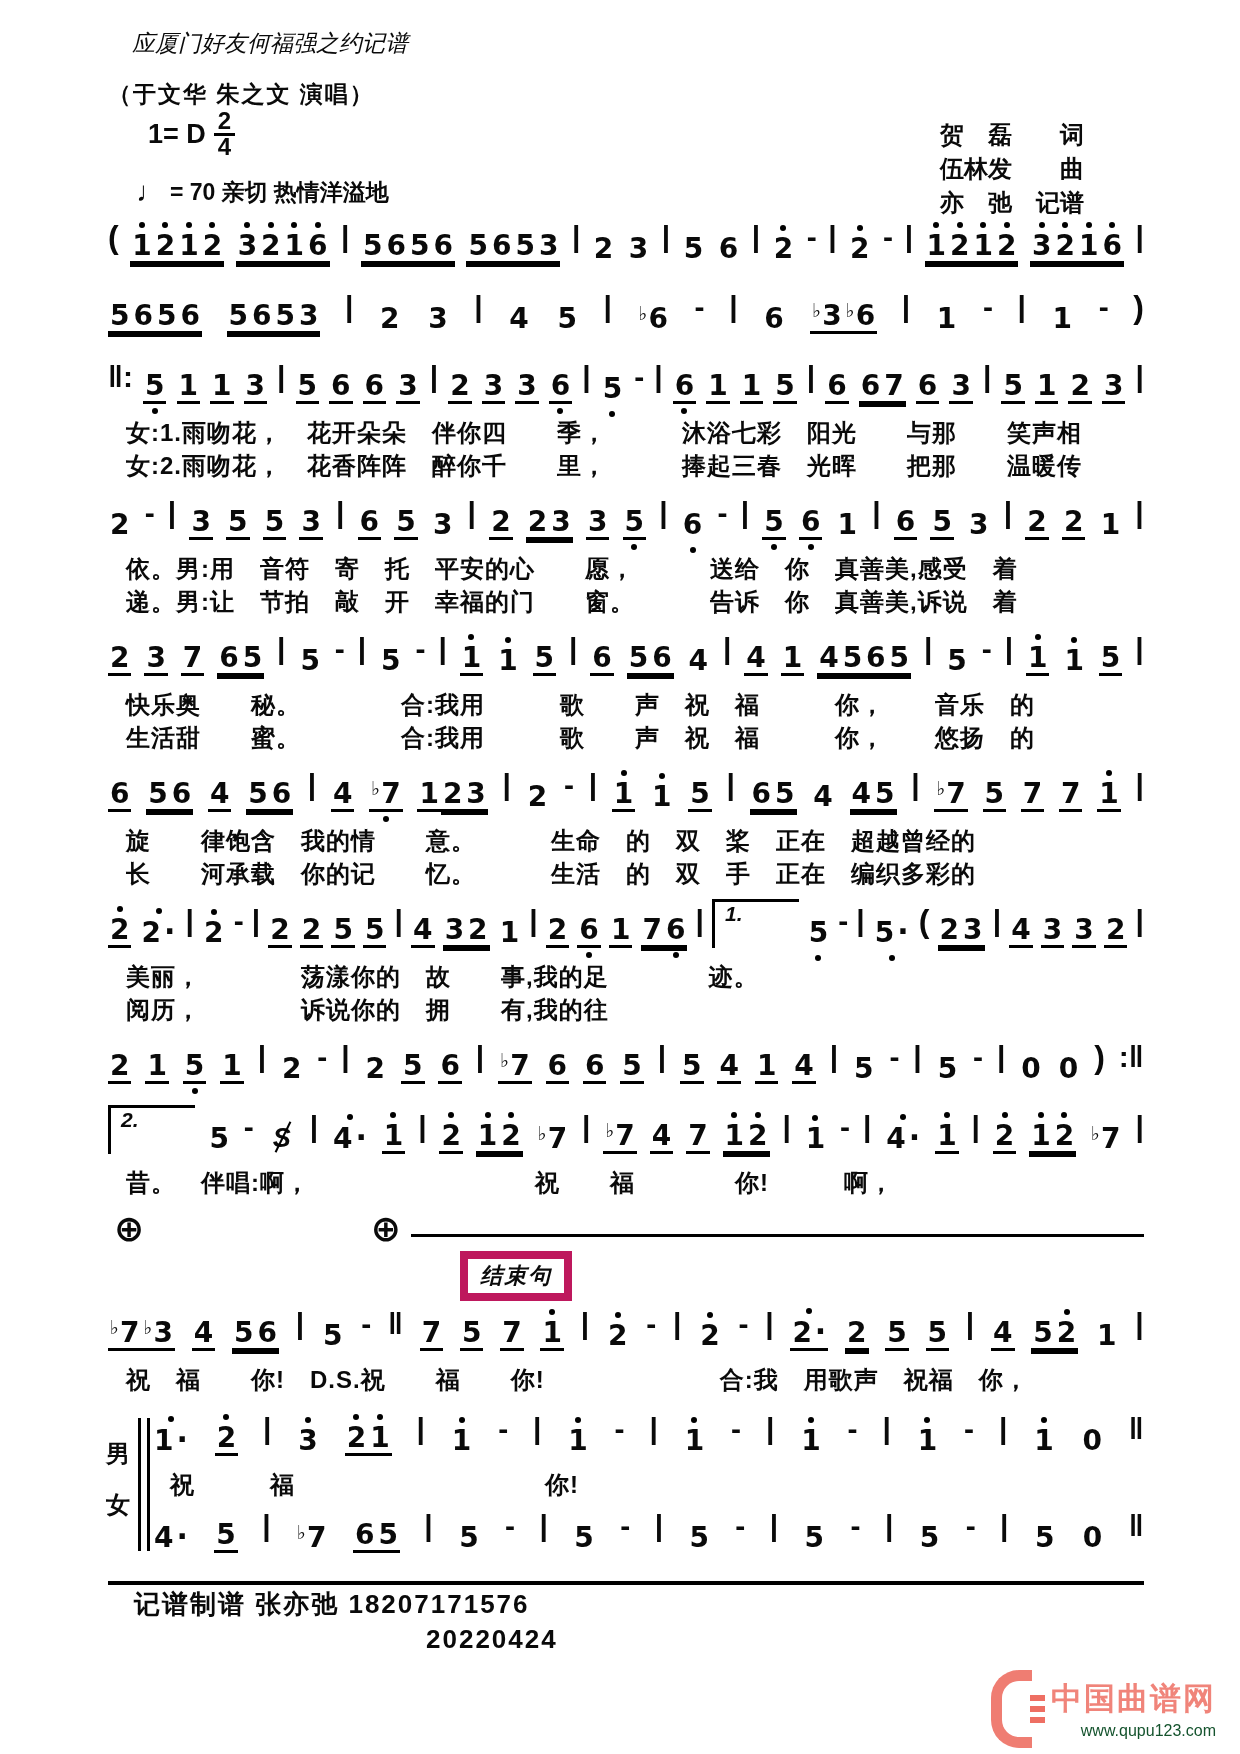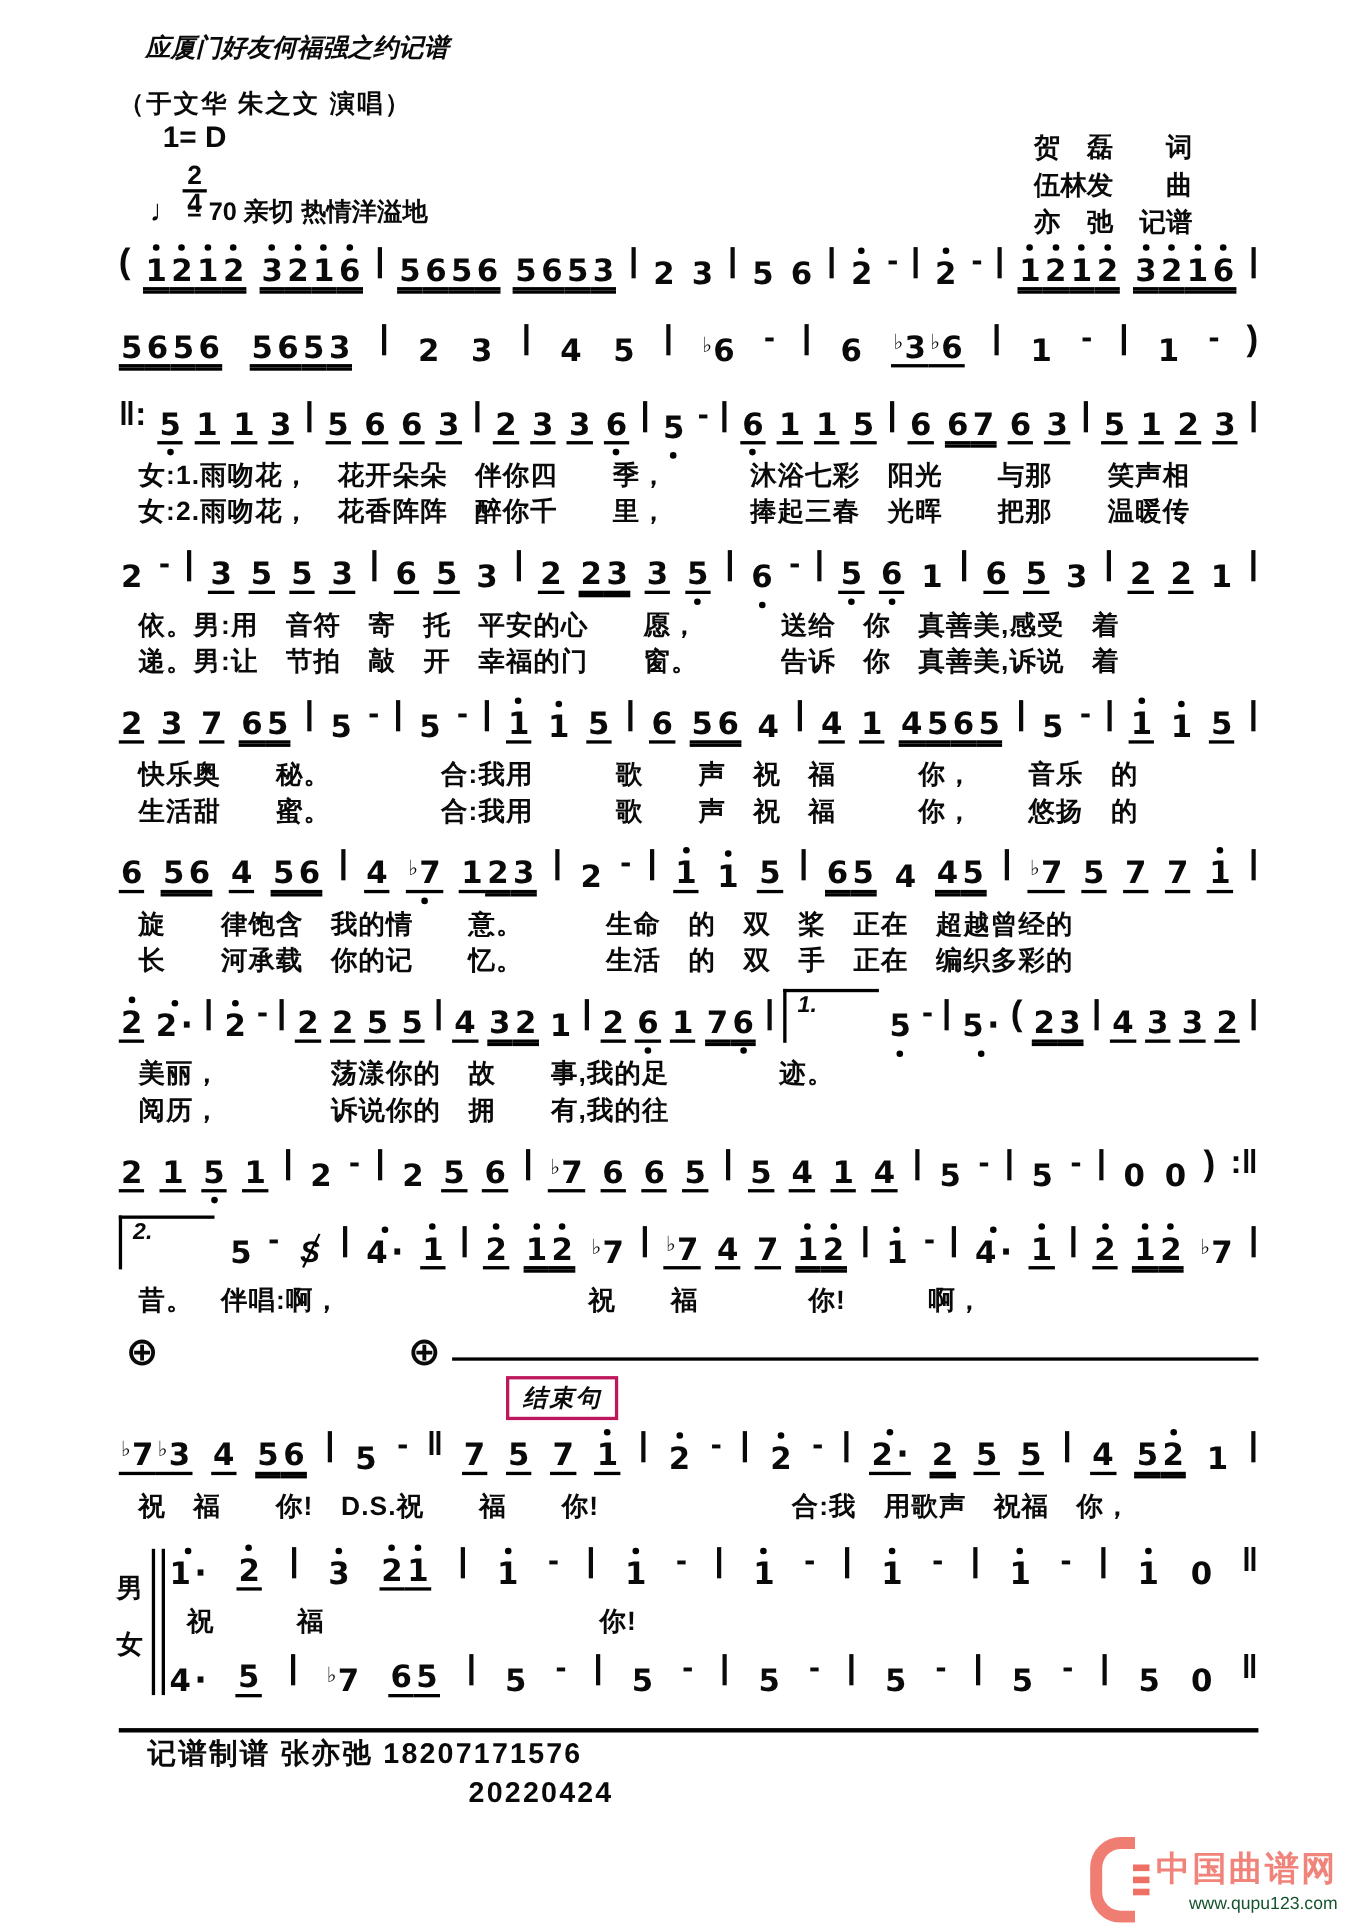--- a/index.html
+++ b/index.html
@@ -1,26 +1,26 @@
 <!DOCTYPE html>
 <html><head>
 <meta charset="utf-8">
 <style>
   html,body{margin:0;padding:0;}
   body{width:1240px;height:1754px;background:#ffffff;color:#0a0a0a;position:relative;overflow:hidden;
        font-family:"Liberation Sans","DejaVu Sans",sans-serif;}
   .page{position:absolute;inset:0;padding:18px 96px 0 108px;box-sizing:border-box;}
 
   
-  .dedication{font-style:italic;font-weight:bold;font-size:23px;margin:10px 0 4px 24px;}
+  .dedication{font-style:italic;font-weight:normal;font-size:23px;margin:10px 0 4px 24px;}
   .title{font-size:42px;font-weight:bold;text-align:center;letter-spacing:6px;margin:2px 0 0 0;}
   .subtitle{font-size:23px;font-weight:bold;text-align:left;margin-top:20px;letter-spacing:2px;}
   .hdr{position:relative;height:178px;}
   .credits{position:absolute;right:60px;top:90px;text-align:center;font-size:24px;font-weight:bold;line-height:34px;}
-  .keyrow{position:absolute;left:40px;top:82px;font-size:27px;font-weight:bold;display:flex;align-items:center;gap:8px;flex-direction:column;}
+  .keyrow{position:absolute;left:40px;top:82px;font-size:27px;font-weight:bold;display:flex;align-items:center;gap:8px;}
   .ts{display:inline-flex;flex-direction:column;align-items:center;font-size:24px;line-height:22px;font-weight:bold;}
   .ts .num{border-bottom:3px solid #000;padding:0 4px 1px 4px;}
   .temporow{position:absolute;left:28px;top:148px;font-size:23px;font-weight:bold;display:flex;align-items:center;gap:6px;}
   .qnote{font-size:28px;}
 
   
   .system{margin-top:6px;}
   .notes-row{display:flex;justify-content:space-between;align-items:flex-end;width:100%;min-height:54px;
              padding-top:10px;box-sizing:border-box;}
   .grp{display:inline-flex;align-items:flex-end;position:relative;padding-bottom:12px;}
@@ -42,21 +42,21 @@
   .segno::after{content:"";position:absolute;left:50%;top:-3px;width:2px;height:34px;background:#000;transform:rotate(26deg);}
 
   .lyric{font-size:24px;font-weight:bold;line-height:33px;white-space:pre;letter-spacing:1px;margin-left:18px;}
 
   
   .codarow{display:flex;align-items:center;margin:10px 0 0 6px;height:40px;}
   .coda{font-size:36px;font-weight:bold;line-height:36px;}
   .codasp{width:22%;}
   .codaline{flex:1;border-top:3px solid #000;margin-left:10px;transform:translateY(6px);}
   .endlabelrow{margin:2px 0 -8px 34%;}
-  .endlabel{display:inline-block;border:3px solid #be185d;font-weight:bold;font-style:italic;font-size:22px;
+  .endlabel{display:inline-block;border:8px solid #be185d;font-weight:bold;font-style:italic;font-size:22px;
             padding:2px 12px;letter-spacing:2px;}
 
   
   .duet{position:relative;padding-left:44px;margin-top:8px;}
   .duet::before{content:"";position:absolute;left:30px;top:14px;bottom:14px;width:6px;
                 border-left:3px solid #000;border-right:3px solid #000;}
   .vlabel{position:absolute;left:-2px;font-size:24px;font-weight:bold;}
   .vlabel.m{top:34px;}
   .vlabel.f{bottom:44px;}
 

